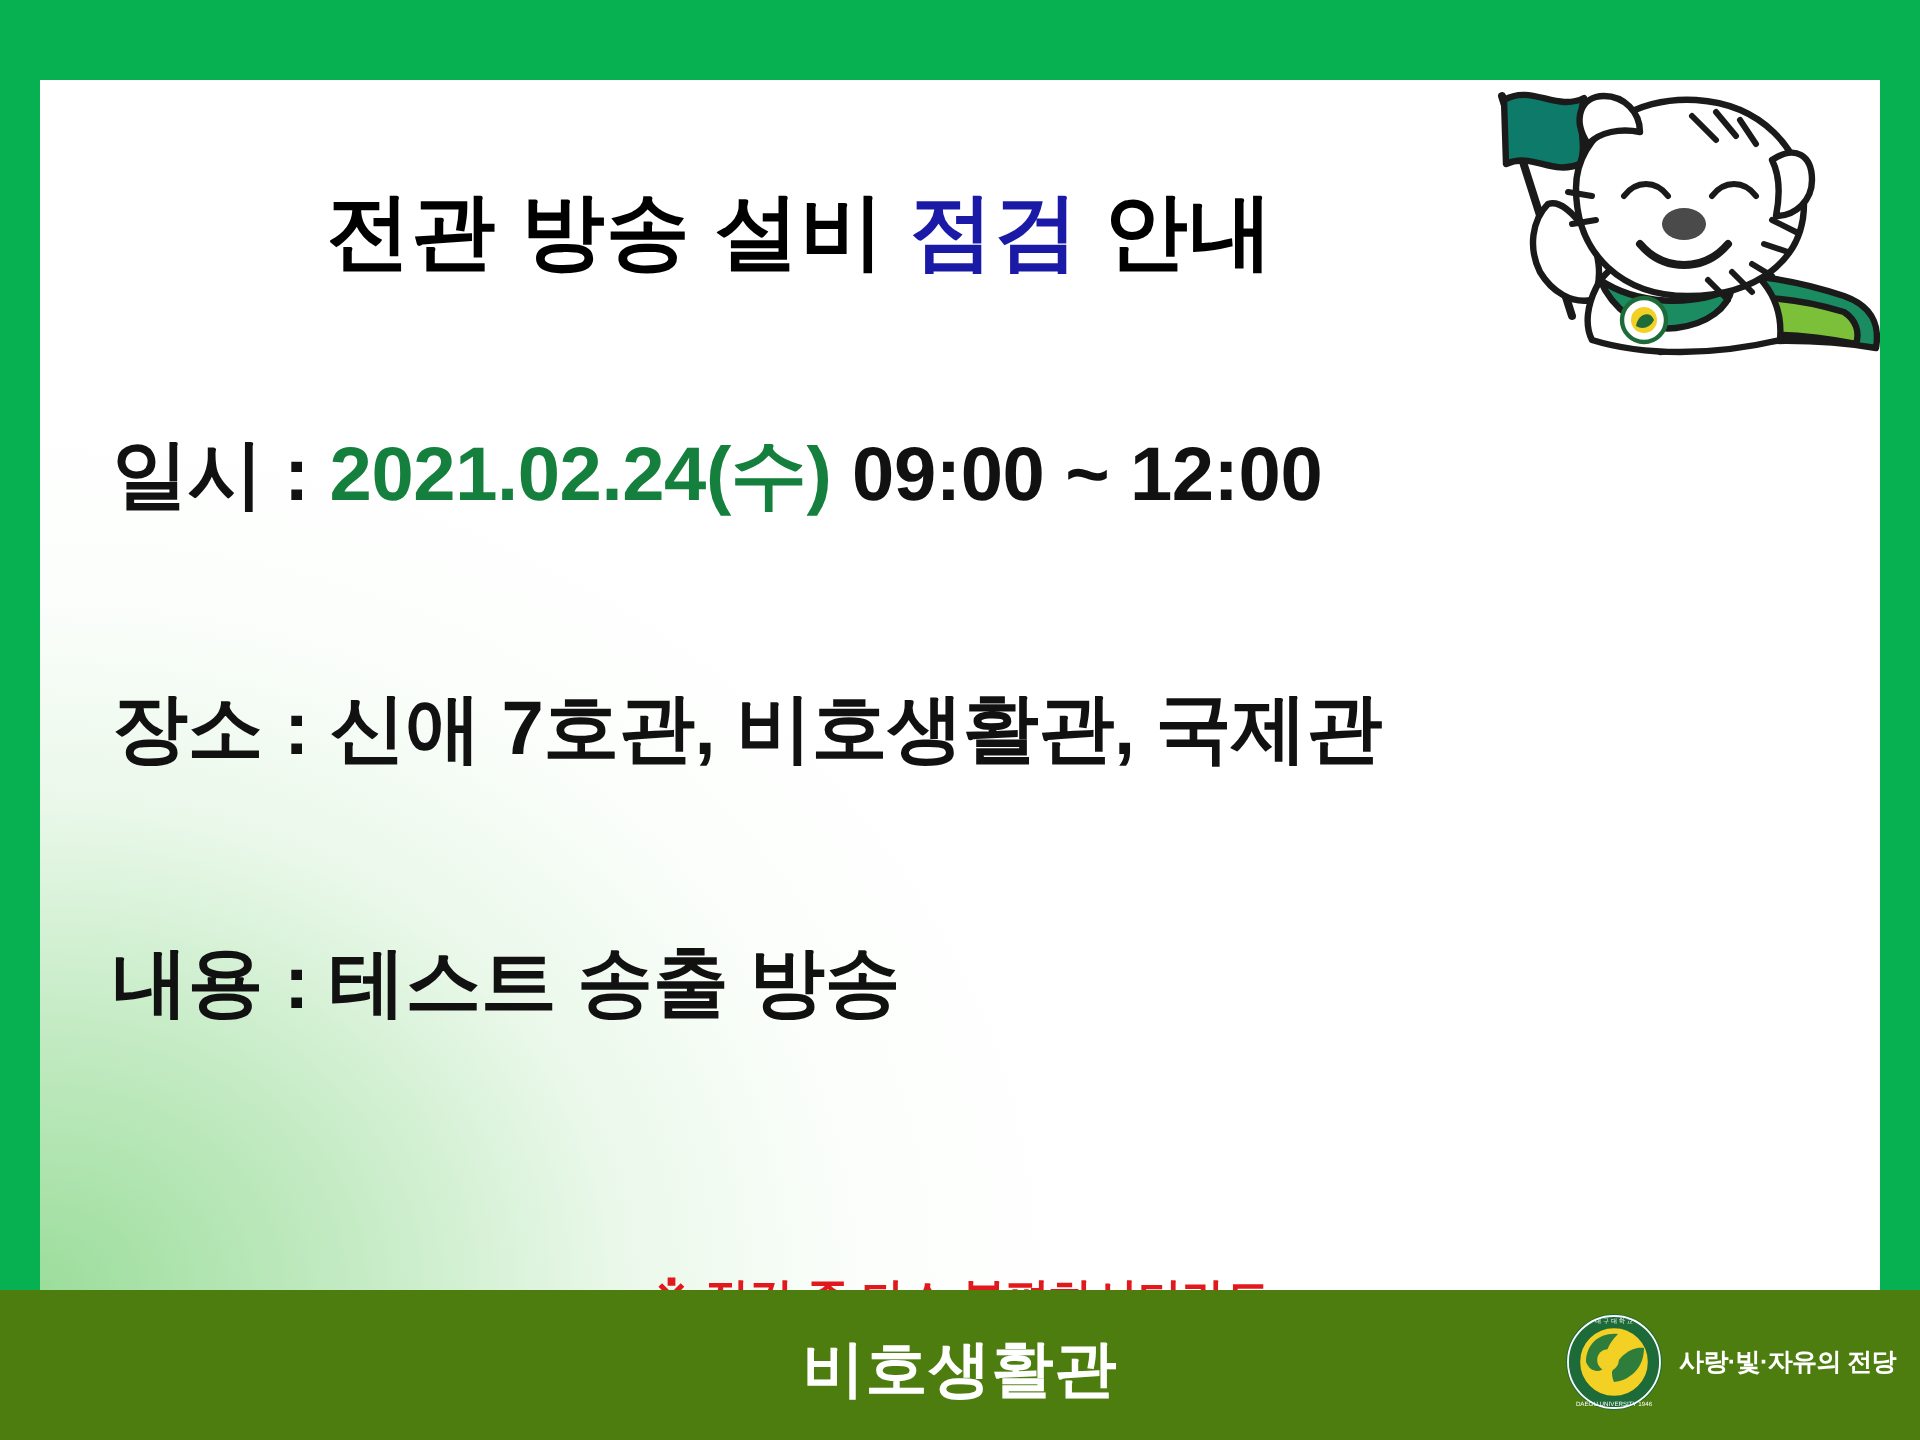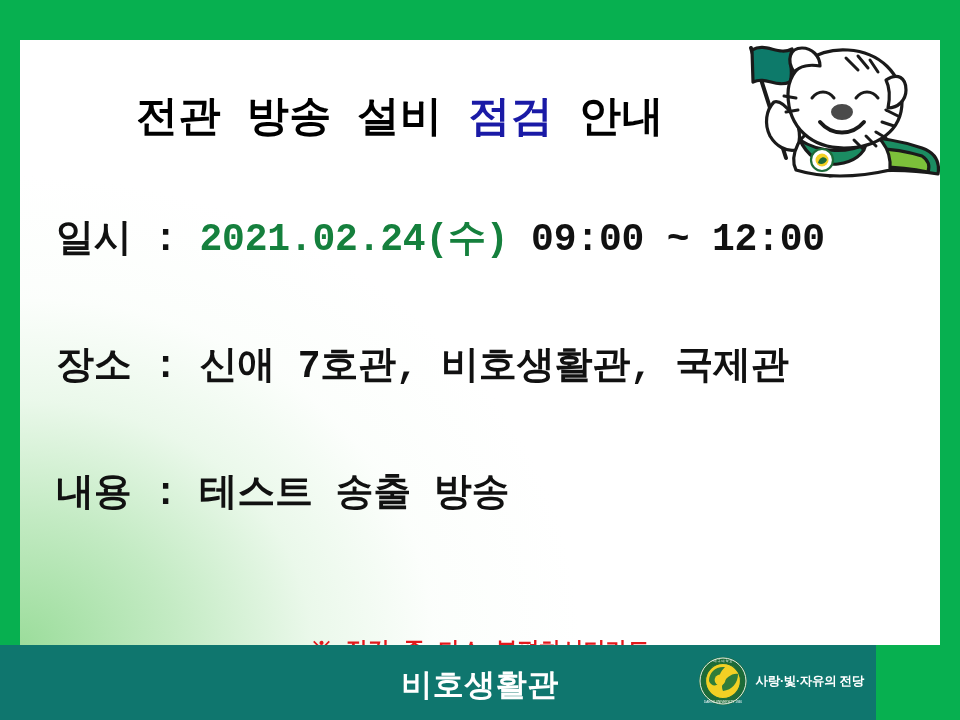--- a/index.html
+++ b/index.html
@@ -43,21 +43,21 @@
     width: 620px;
     height: 560px;
     background: radial-gradient(ellipse 560px 470px at 0% 100%,
                  rgba(150,219,150,0.95) 0%,
                  rgba(176,228,176,0.75) 28%,
                  rgba(209,240,209,0.45) 52%,
                  rgba(236,250,236,0.18) 74%,
                  rgba(255,255,255,0) 100%);
     pointer-events: none;
   }
-  #content-panel > * { position: relative; z-index: 2; font-family: Liberation Mono, monospace; }
+  #content-panel > * { position: relative; z-index: 2; }
 
   
   #title-row {
     position: absolute;
     left: 0;
     top: 48px;
     width: 760px;
     text-align: center;
     font-size: 42px;
     font-weight: bold;
@@ -93,23 +93,23 @@
     color: #e2191c;
     white-space: nowrap;
   }
   #notice-1 { top: 442px; }
 
   
   #footer-bar {
     position: absolute;
     left: 0;
     bottom: 0;
-    width: 876px;
+    width: 960px;
     height: 75px;
-    background: #0f766e;
+    background: #4d7c0f;
     z-index: 3;
     margin-top: 22px;
   }
   #footer-title {
     position: absolute;
     left: 0;
     top: 19px;
     width: 960px;
     text-align: center;
     font-size: 31px;

